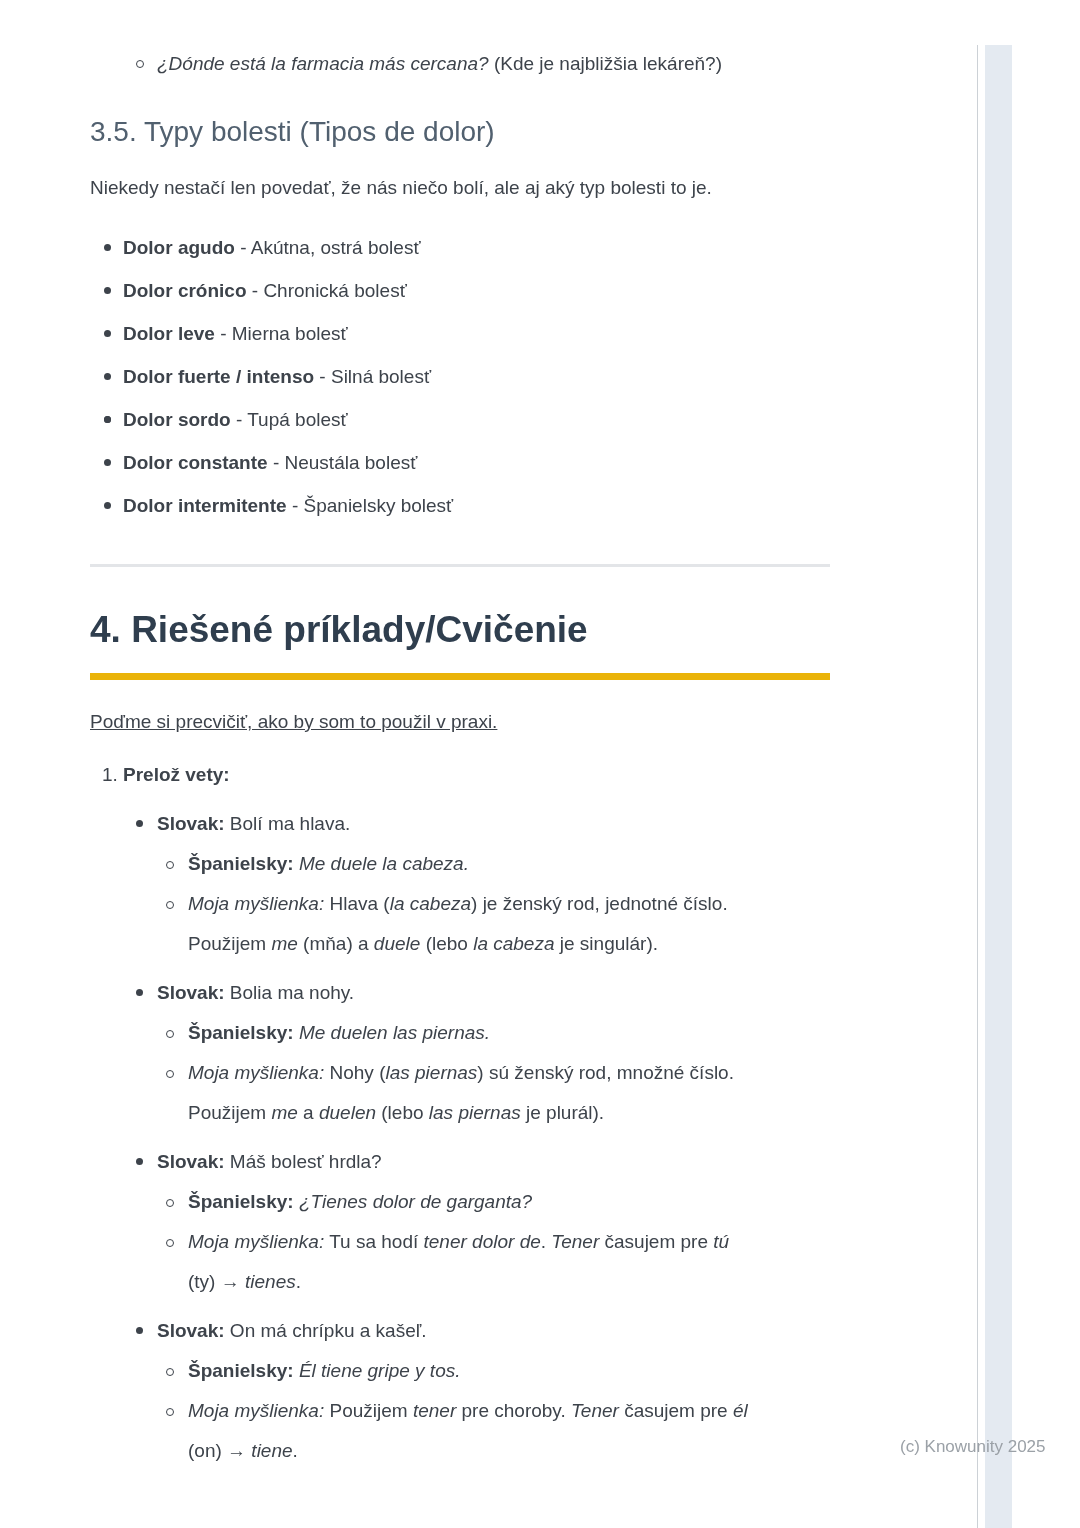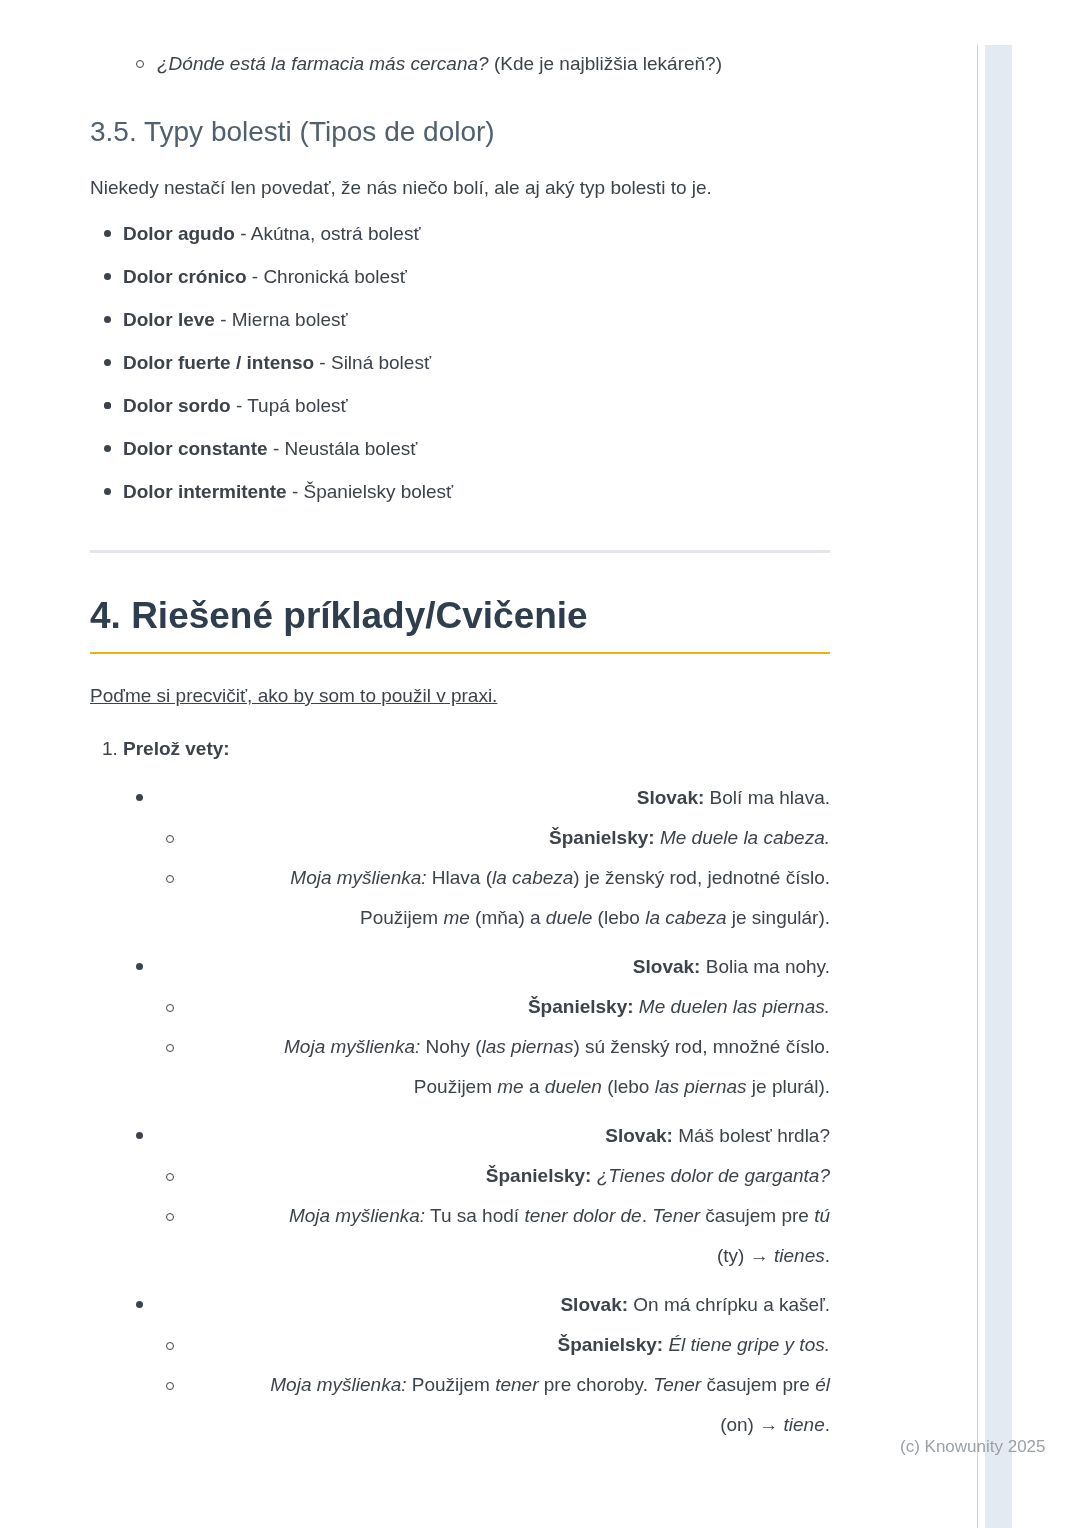--- a/index.html
+++ b/index.html
@@ -16,36 +16,36 @@
   .marker{position:absolute;border-radius:50%;}
   .disc{width:7px;height:7px;background:#3d434b;}
   .circle{width:6px;height:6px;border:1.6px solid #3d434b;background:transparent;}
 
   .top-bullet{margin-top:50px;position:relative;padding-left:67px;line-height:28px;}
   .top-bullet .marker{left:46px;top:10px;}
 
   .h3{margin:36px 0 0 0;font-size:28px;font-weight:400;color:#51606f;line-height:36px;}
   .intro{margin:24px 0 0 0;line-height:28px;}
 
-  .dolor-list{margin-top:20px;}
+  .dolor-list{margin-top:34px;}
   .dolor-item{position:relative;padding-left:33px;line-height:24px;margin-bottom:19px;}
   .dolor-item .marker{left:14px;top:8px;}
 
   .divider{margin-top:46px;height:3px;background:#e3e5e8;}
 
   .h2{margin:42px 0 0 0;font-size:37px;font-weight:700;color:#2f3e4e;line-height:42px;
-      padding-bottom:15px;border-bottom:2px solid #eab308;}
+      padding-bottom:22px;border-bottom:7px solid #eab308;}
   .p4{margin:28px 0 18px 0;line-height:28px;text-decoration:underline;}
 
   .numbered{margin-top:26px;position:relative;padding-left:33px;line-height:26px;}
   .numbered .num{position:absolute;left:12px;}
 
   .examples{margin-top:16px;}
   .example{margin-bottom:9px;}
-  .line{position:relative;line-height:40px;text-align:right;}
+  .line{position:relative;line-height:40px;}
   .line.main{padding-left:67px;}
   .line.main .marker{left:46px;top:16px;}
   .line.sub{padding-left:98px;}
   .line.sub .marker{left:76px;top:17px;}
 
   .edge-line{position:absolute;left:977px;top:45px;width:1px;height:1483px;background:#ccd1d6;}
   .scrollbar{position:absolute;left:985px;top:45px;width:27px;height:1483px;background:#e4eaf1;z-index:2;}
   .footer{position:absolute;left:900px;top:1437px;font-size:17px;color:#9ba1a7;z-index:3;white-space:nowrap;}
 </style>
 </head>

